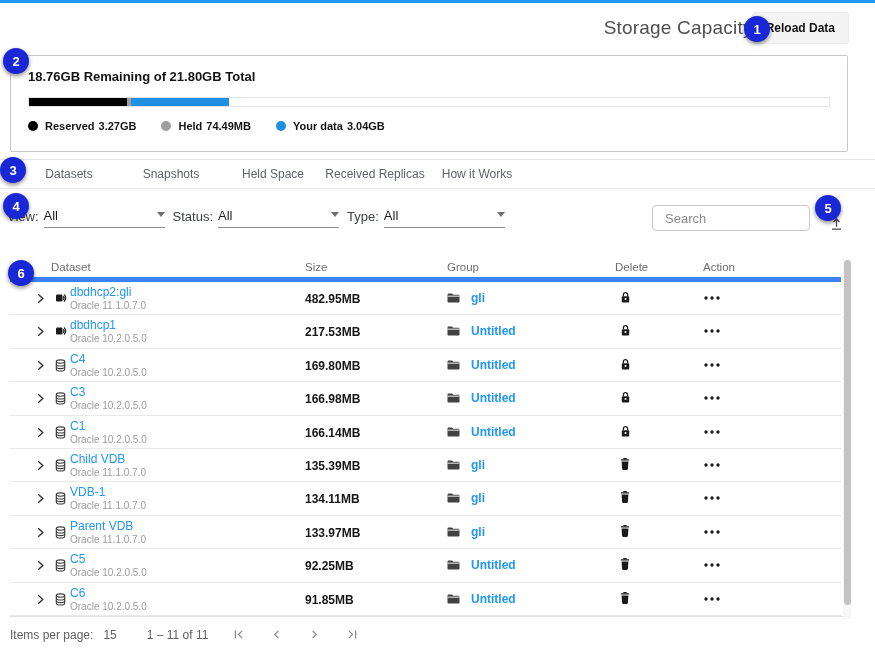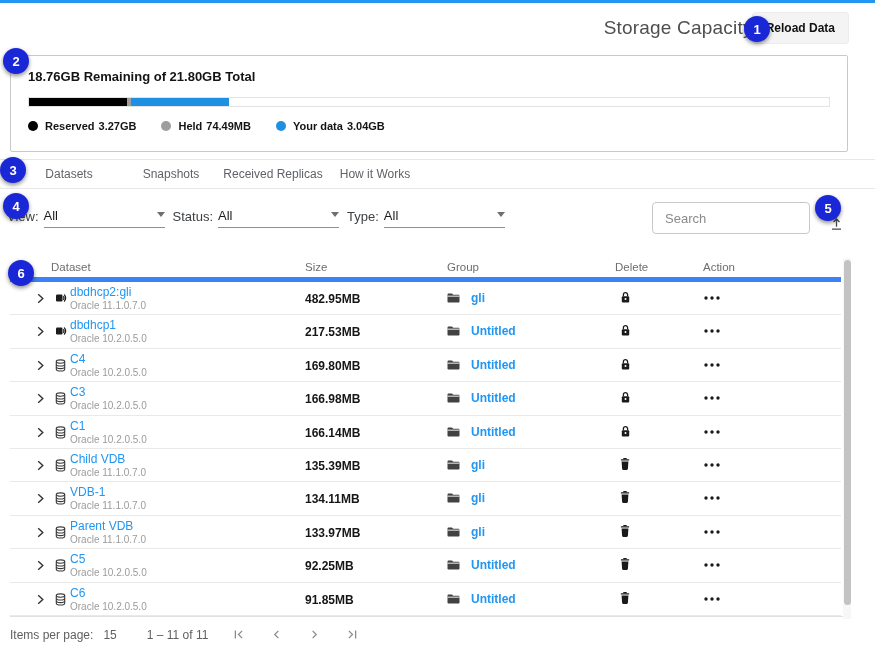--- a/index.html
+++ b/index.html
@@ -32,21 +32,21 @@
   .tab { width:102px; text-align:center; line-height:29px; font-size:12px; color:#5f6368; cursor:pointer; }
 
   
   .filterbar { display:flex; align-items:center; height:52px; padding:6px 31px 0 7px; }
   .filter { display:flex; align-items:flex-end; margin-right:8px; }
   .flabel { font-size:13px; color:#3c4043; margin-right:5px; padding-bottom:4px; }
   .fselect { width:121px; border-bottom:1px solid #8f8f8f; display:flex; justify-content:space-between;
     align-items:center; padding-bottom:4px; font-size:13px; color:#1b1b1b; cursor:pointer; }
   .caret { width:0; height:0; border-left:4.5px solid transparent; border-right:4.5px solid transparent;
     border-top:5px solid #6f6f6f; margin-bottom:2px; }
-  .search { margin-left:auto; width:158px; height:32px; border:1px solid #c9c9c9; border-radius:4px;
+  .search { margin-left:auto; width:158px; height:26px; border:1px solid #c9c9c9; border-radius:4px;
     padding:0 12px; font-size:13px; font-family:inherit; color:#1b1b1b; outline:none; }
   .search::placeholder { color:#8a8a8a; }
   .export-btn { margin-left:19px; background:none; border:none; padding:0; margin-top:10px; cursor:pointer; display:flex; }
 
   
   .table { margin:14px 34px 0 10px; }
   .thead { position:relative; height:27px; border-bottom:5px solid #3b82f6; font-size:11.5px; color:#6e6e6e; }
   .thead span { position:absolute; top:6px; }
   .th-dataset{left:41px} .th-size{left:295px} .th-group{left:437px} .th-delete{left:605px} .th-action{left:693px}
 
@@ -113,20 +113,21 @@
       <span class="dot" style="background: rgb(30, 143, 225);"></span>
       <span>Your data</span>
       <span class="val">3.04GB</span>
     </span>
   </div>
 </div>
 
 <div class="tabs">
   <span class="tab">Datasets</span>
   <span class="tab">Snapshots</span>
+  <span class="tab">Held Space</span>
   <span class="tab">Received Replicas</span>
   <span class="tab">How it Works</span>
 </div>
 
 <div class="filterbar">
   <div class="filter">
     <span class="flabel">View:</span>
     <span class="fselect">
       <span>All</span>
       <span class="caret"></span>

